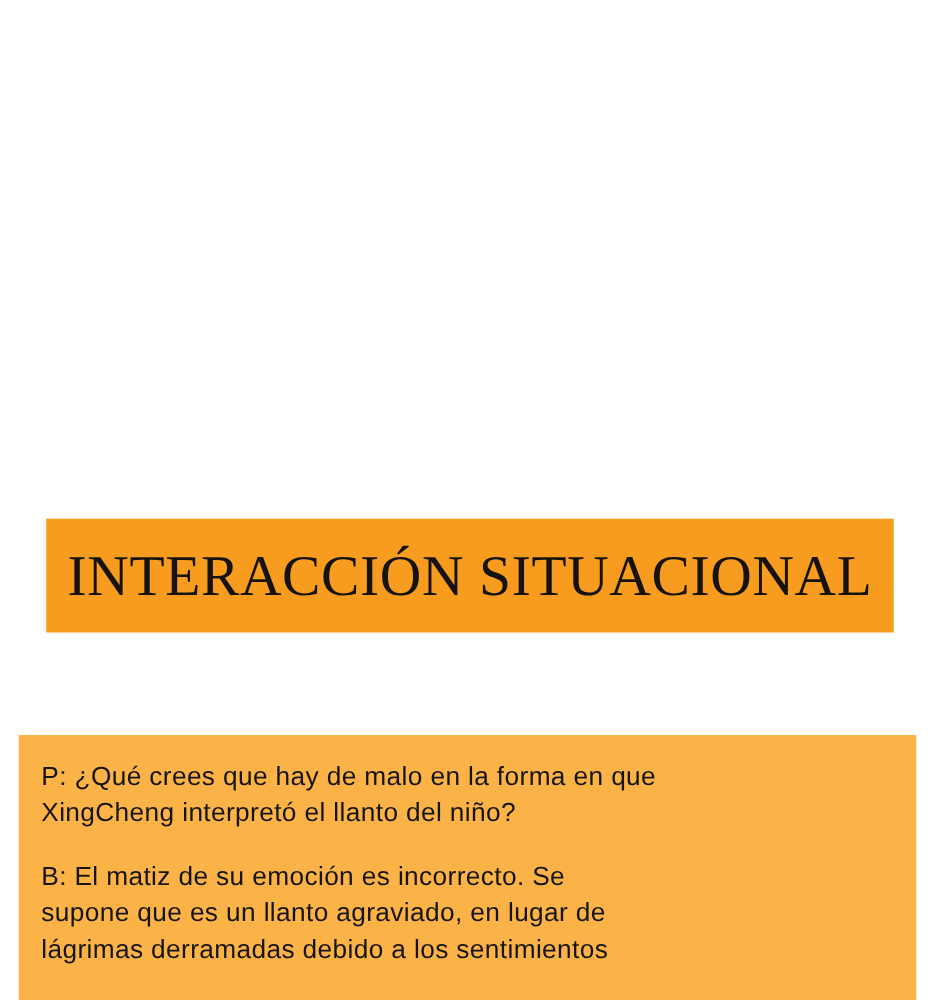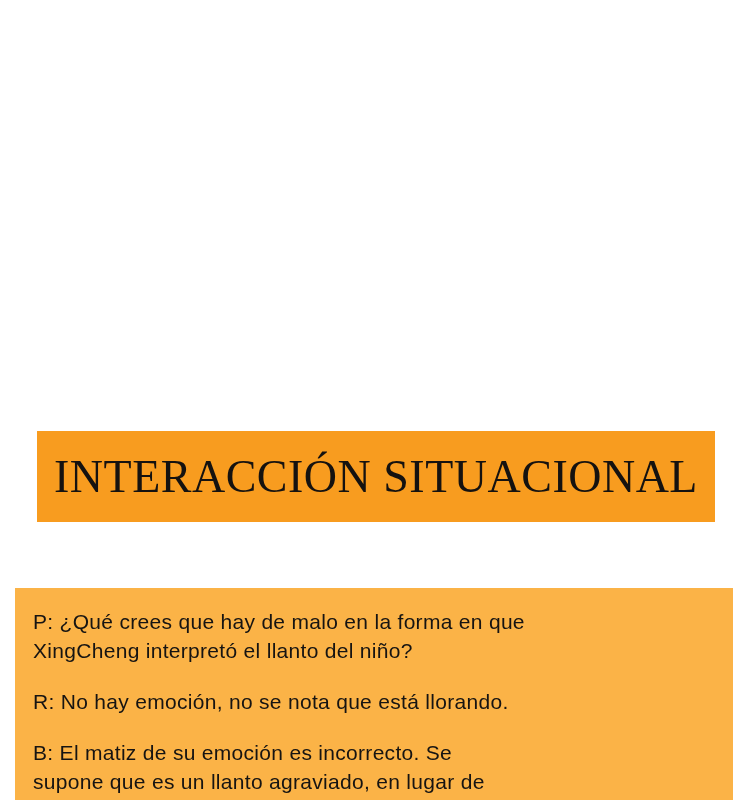--- a/index.html
+++ b/index.html
@@ -15,21 +15,21 @@
     font-family: "DejaVu Sans", sans-serif;
   }
   .page {
     position: absolute;
     inset: 0;
     background: #ffffff;
   }
   .banner {
     position: absolute;
     left: 37px;
-    top: 431px;
+    top: 415px;
     width: 678px;
     height: 91px;
     background: #F89C1F;
     display: flex;
     align-items: center;
     justify-content: center;
   }
   .banner h1 {
     margin: 0;
     font-family: "Liberation Serif", "DejaVu Serif", serif;
@@ -64,19 +64,18 @@
 
 <div class="page">
 
   <div class="banner" style="background: rgb(248, 156, 31);">
     <h1>INTERACCIÓN SITUACIONAL</h1>
   </div>
 
   <div class="qa-box" style="background: rgb(251, 179, 71);">
     <p>P: ¿Qué crees que hay de malo en la forma en que
 XingCheng interpretó el llanto del niño?</p>
-    <p>R: No hay emoción, no se nota que está llorando.</p>
     <p>B: El matiz de su emoción es incorrecto. Se
 supone que es un llanto agraviado, en lugar de
 lágrimas derramadas debido a los sentimientos</p>
   </div>
 
 </div>
 
 </body></html>

